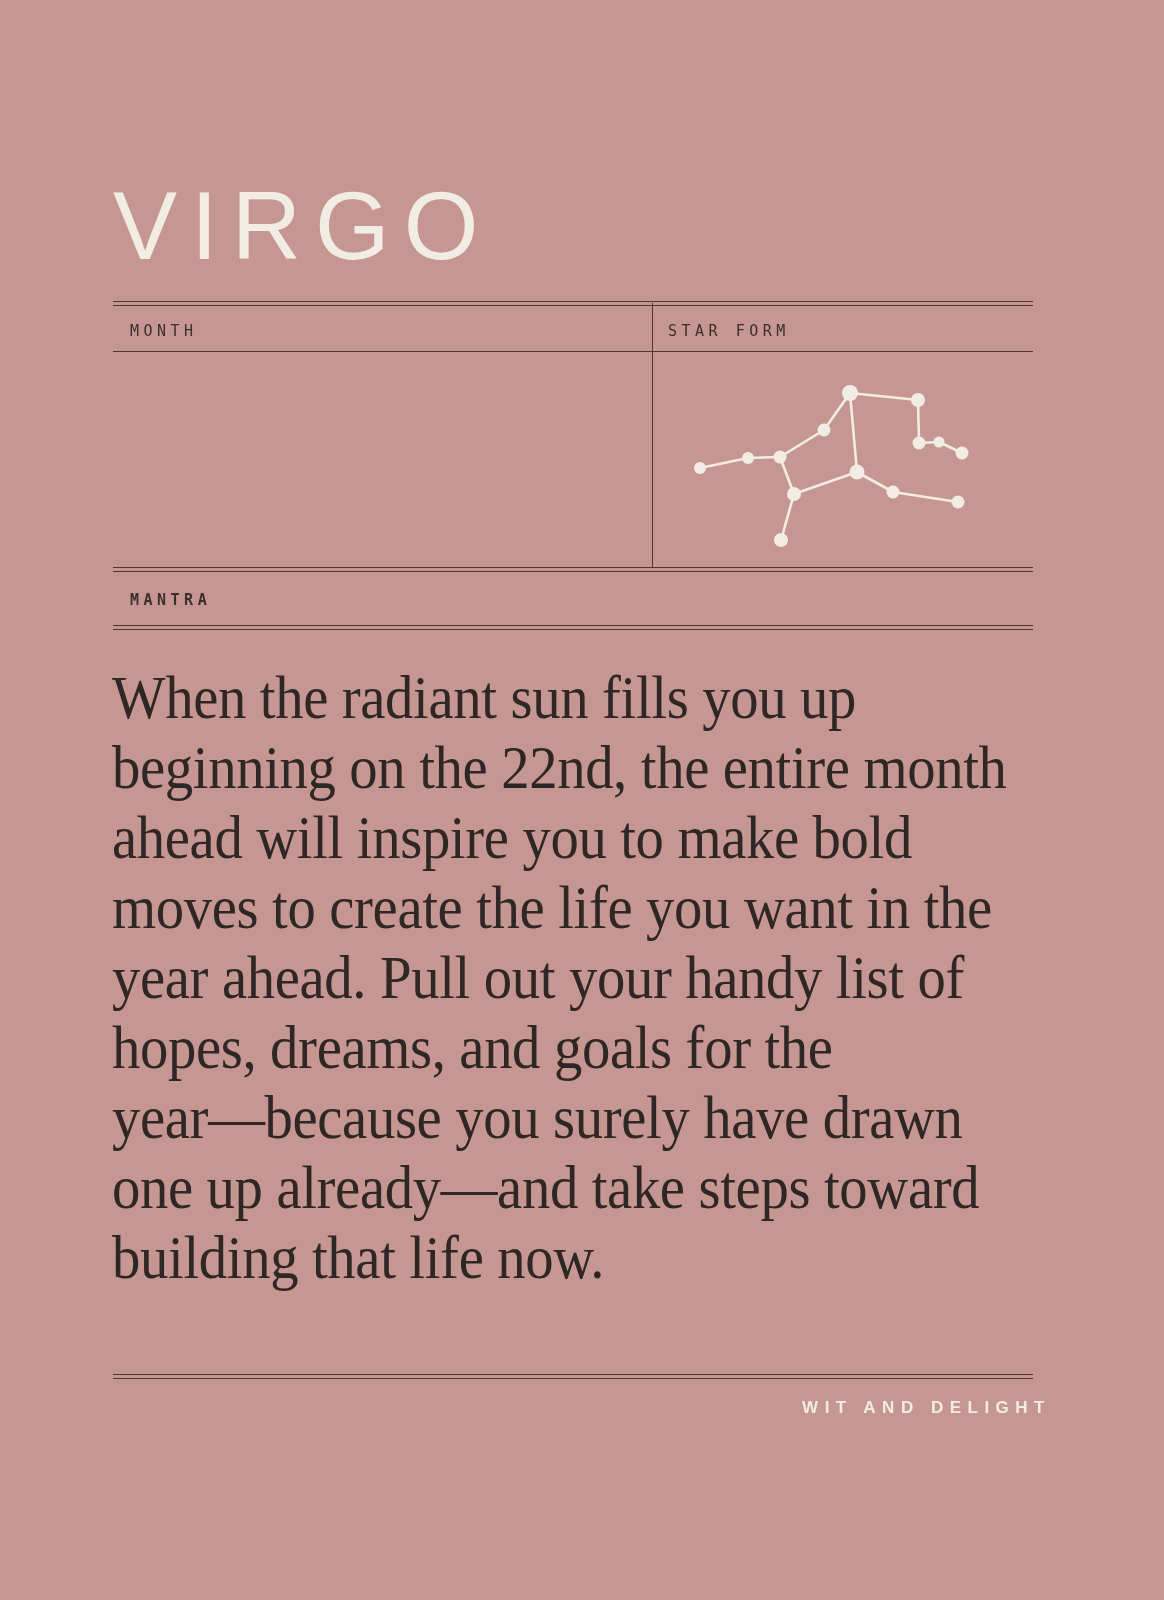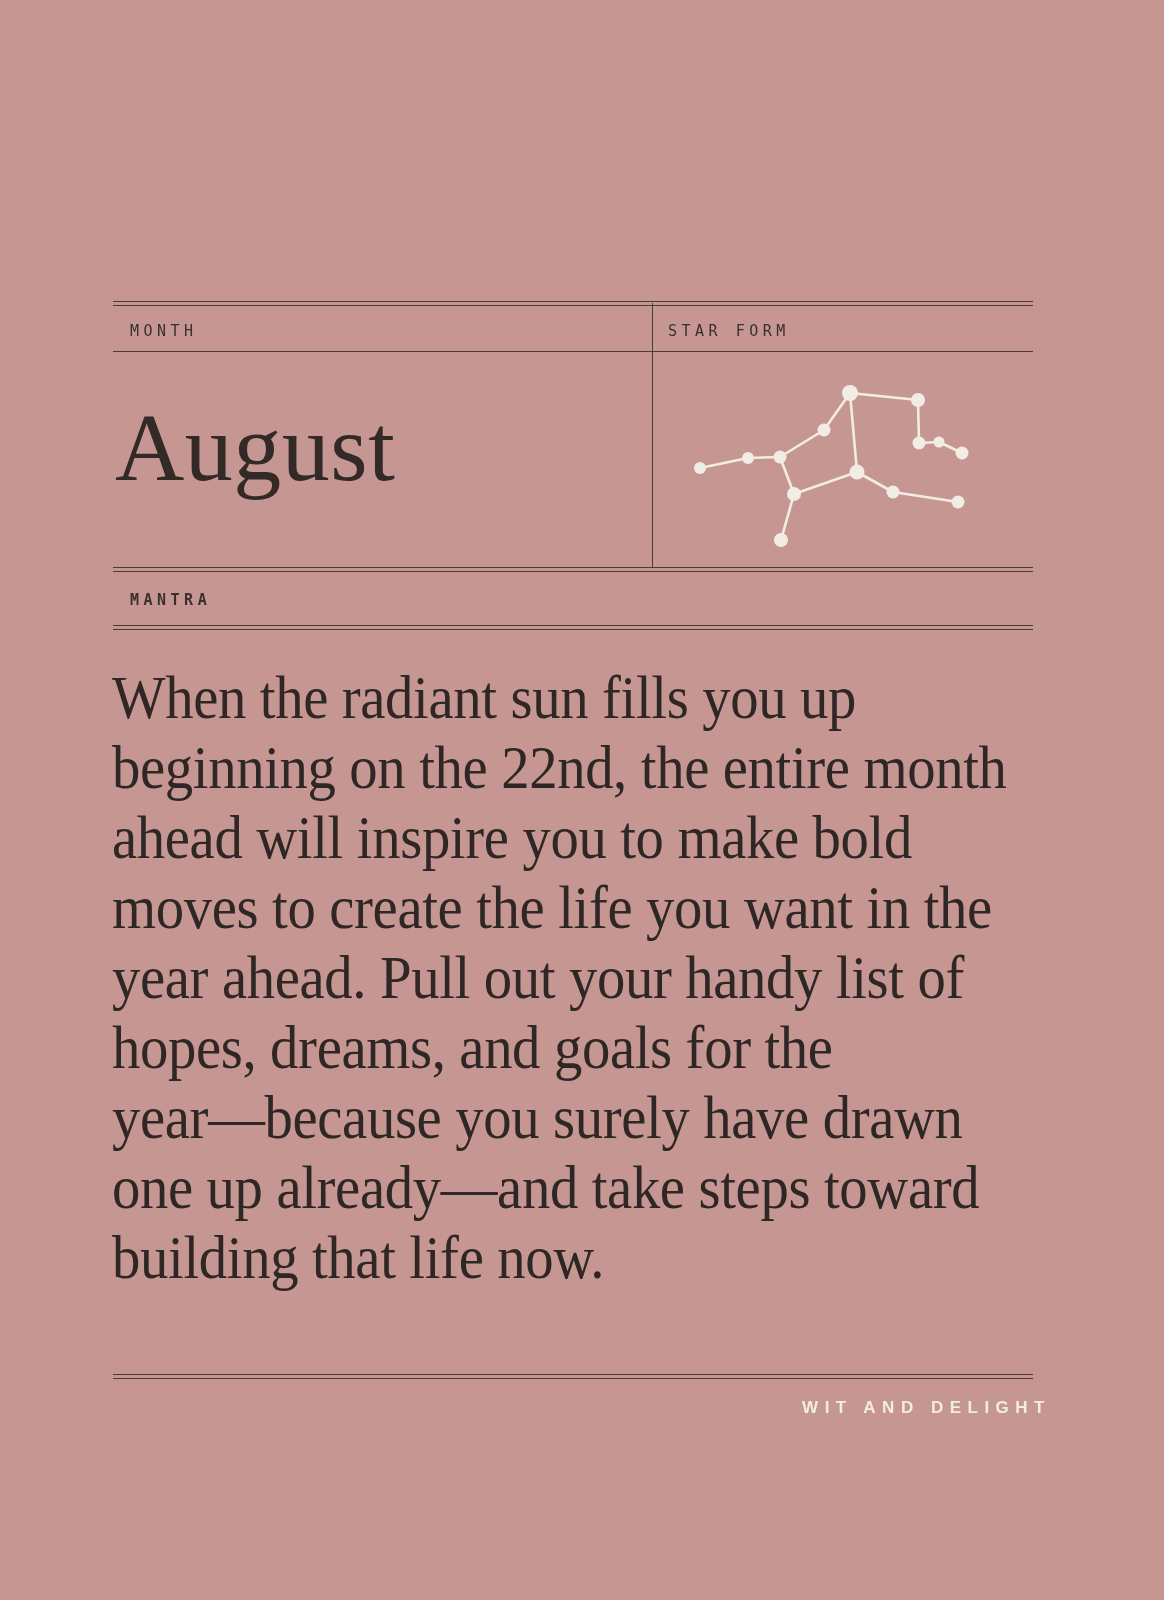--- a/index.html
+++ b/index.html
@@ -152,35 +152,37 @@
     letter-spacing: 6.5px;
     color: #f2ede4;
     white-space: nowrap;
   }
 </style>
 </head>
 <body>
 
 <div class="poster">
 
+  <div class="title-zone">
+    <h1 class="poster-title">VIRGO</h1>
+  </div>
 
   <div class="rule-double rule-r1"></div>
   <div class="rule-single rule-r2"></div>
   <div class="rule-double rule-r3"></div>
   <div class="rule-double rule-r4"></div>
   <div class="rule-double rule-r5"></div>
   <div class="v-divider"></div>
 
   <div class="field-label label-month">MONTH</div>
 
   <div class="field-label label-starform">STAR FORM</div>
 
   <div class="field-label label-mantra">MANTRA</div>
 
-  <div class="month-value">August</div>
 
   <div class="star-form">
     <svg id="constellation-svg" xmlns="http://www.w3.org/2000/svg" preserveAspectRatio="xMidYMid meet" viewBox="0 0 381 215">
         <g stroke="#f2ede4" stroke-width="2.6" stroke-linecap="round">
           <line x1="48" y1="116" x2="96" y2="106"></line>
           <line x1="96" y1="106" x2="128" y2="105"></line>
           <line x1="128" y1="105" x2="172" y2="78"></line>
           <line x1="172" y1="78" x2="198" y2="41"></line>
           <line x1="198" y1="41" x2="266" y2="48"></line>
           <line x1="266" y1="48" x2="267" y2="91"></line>

